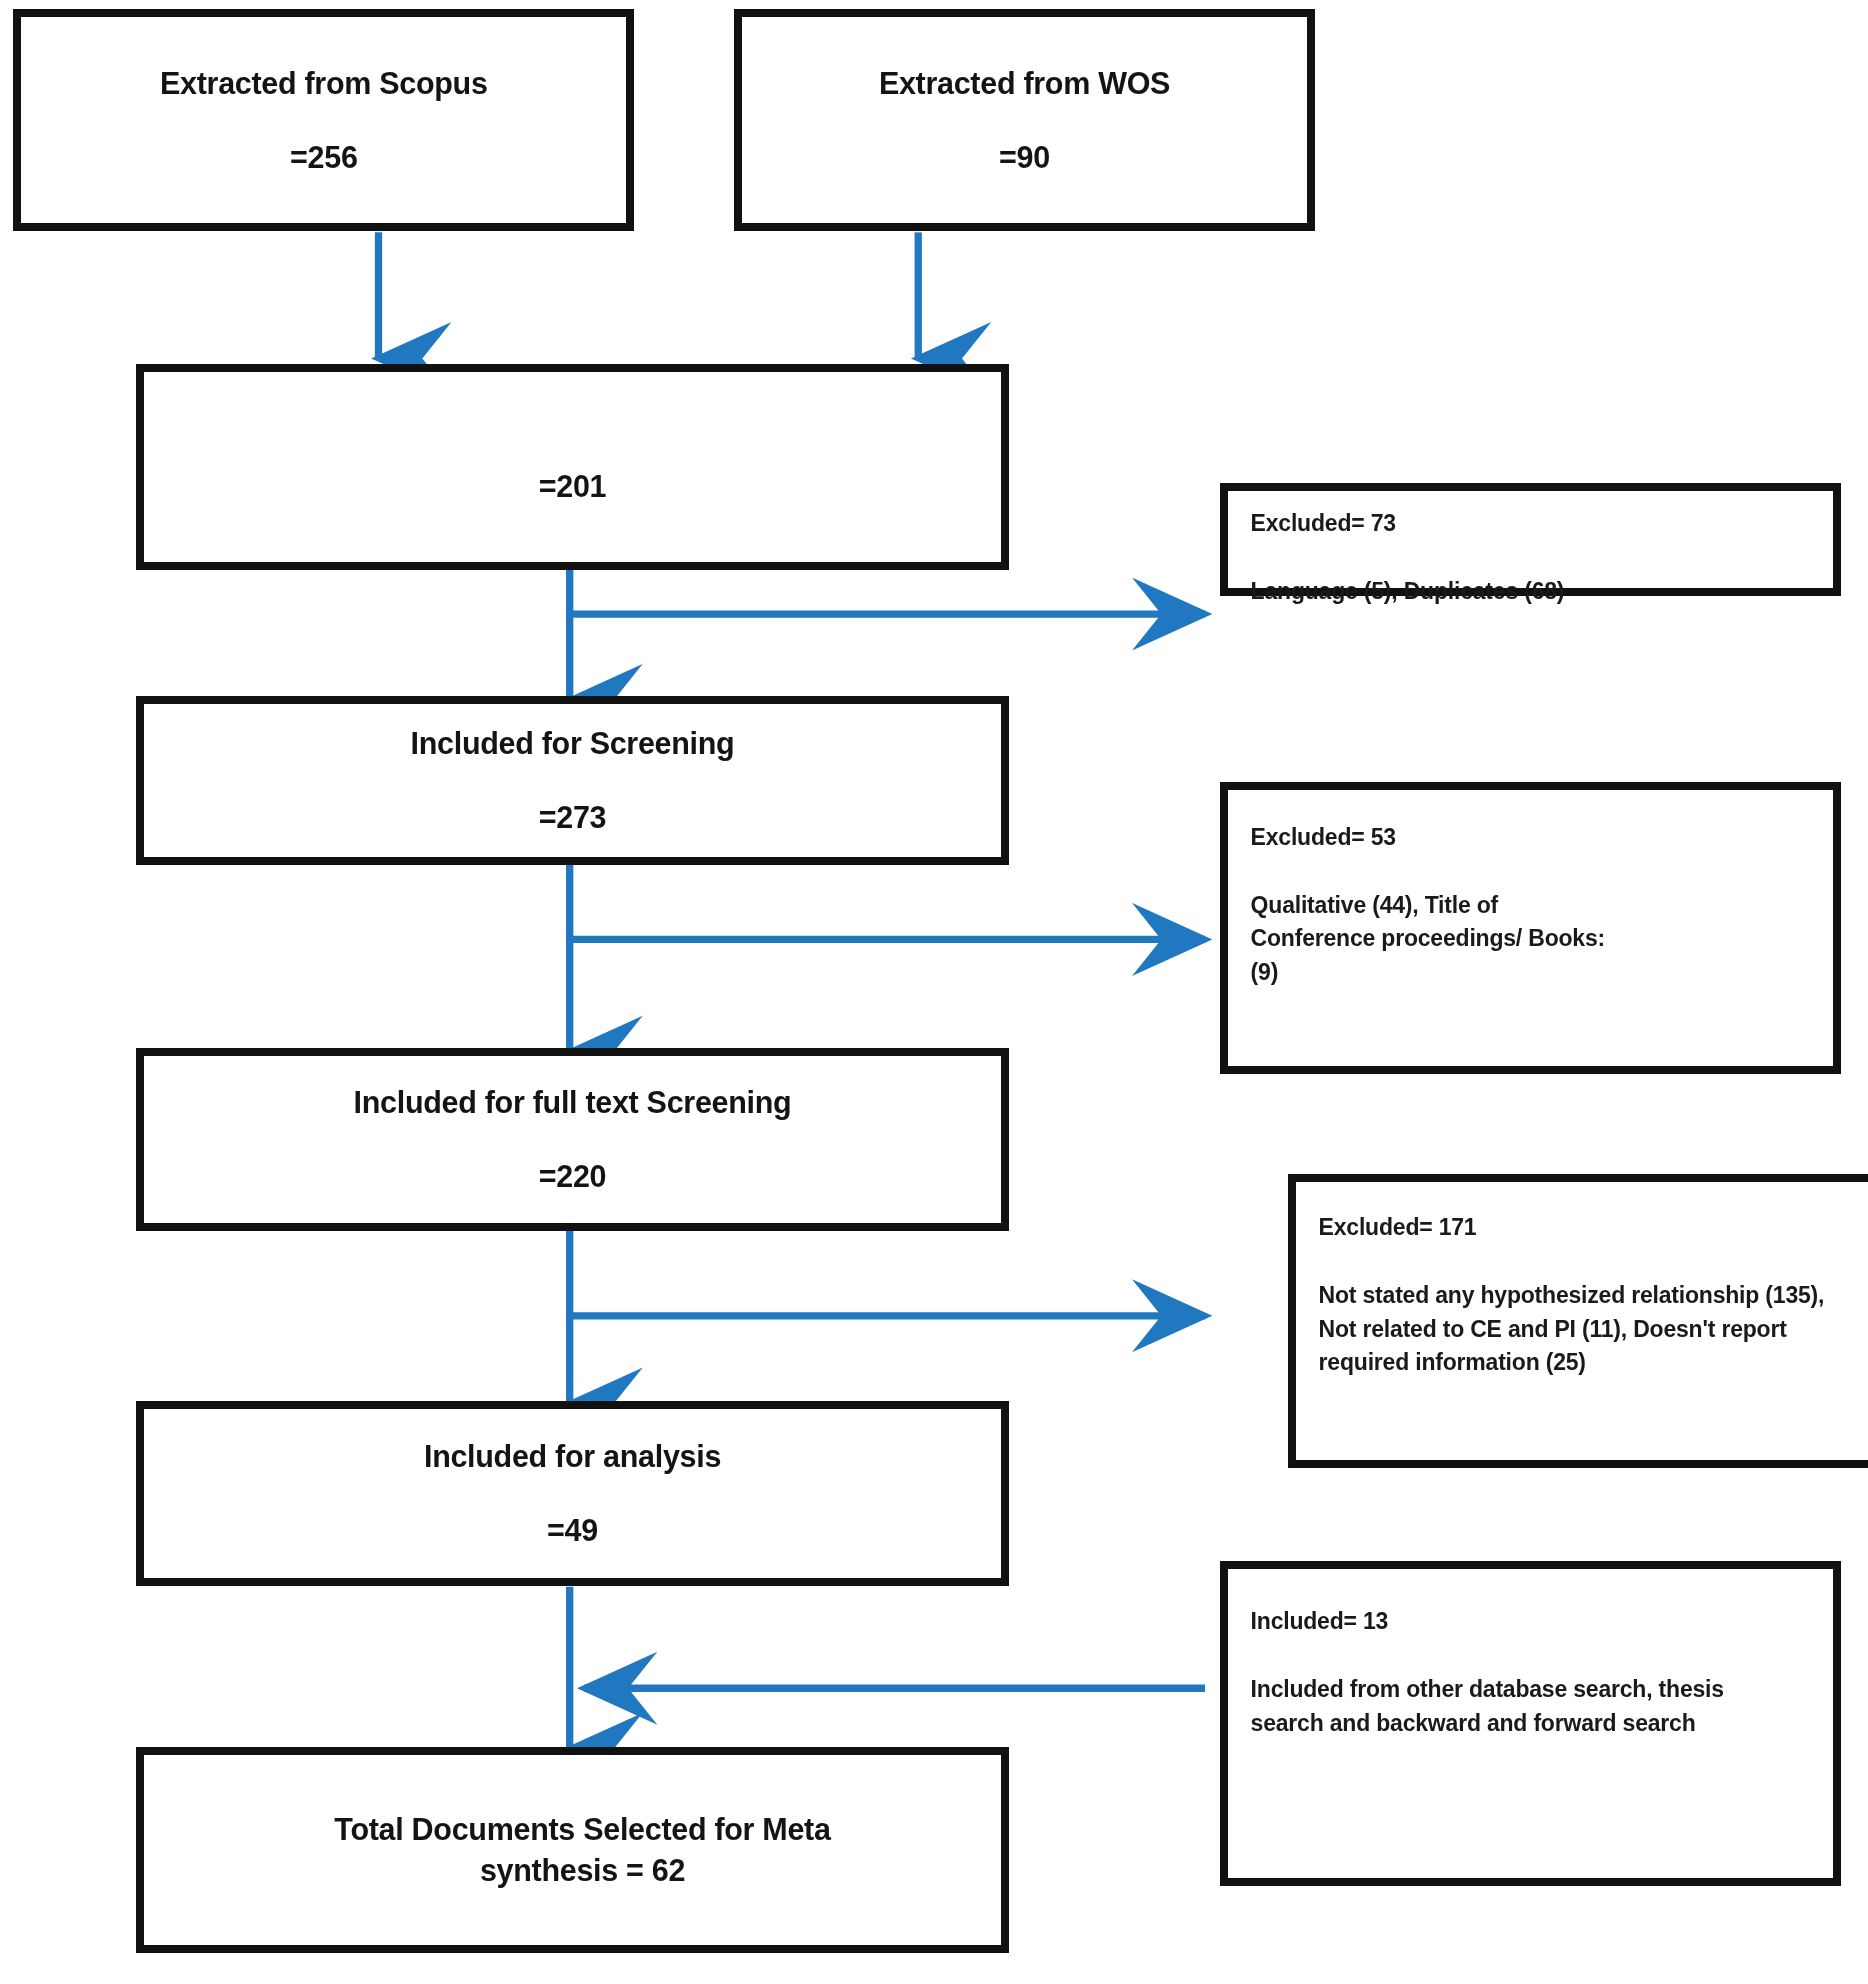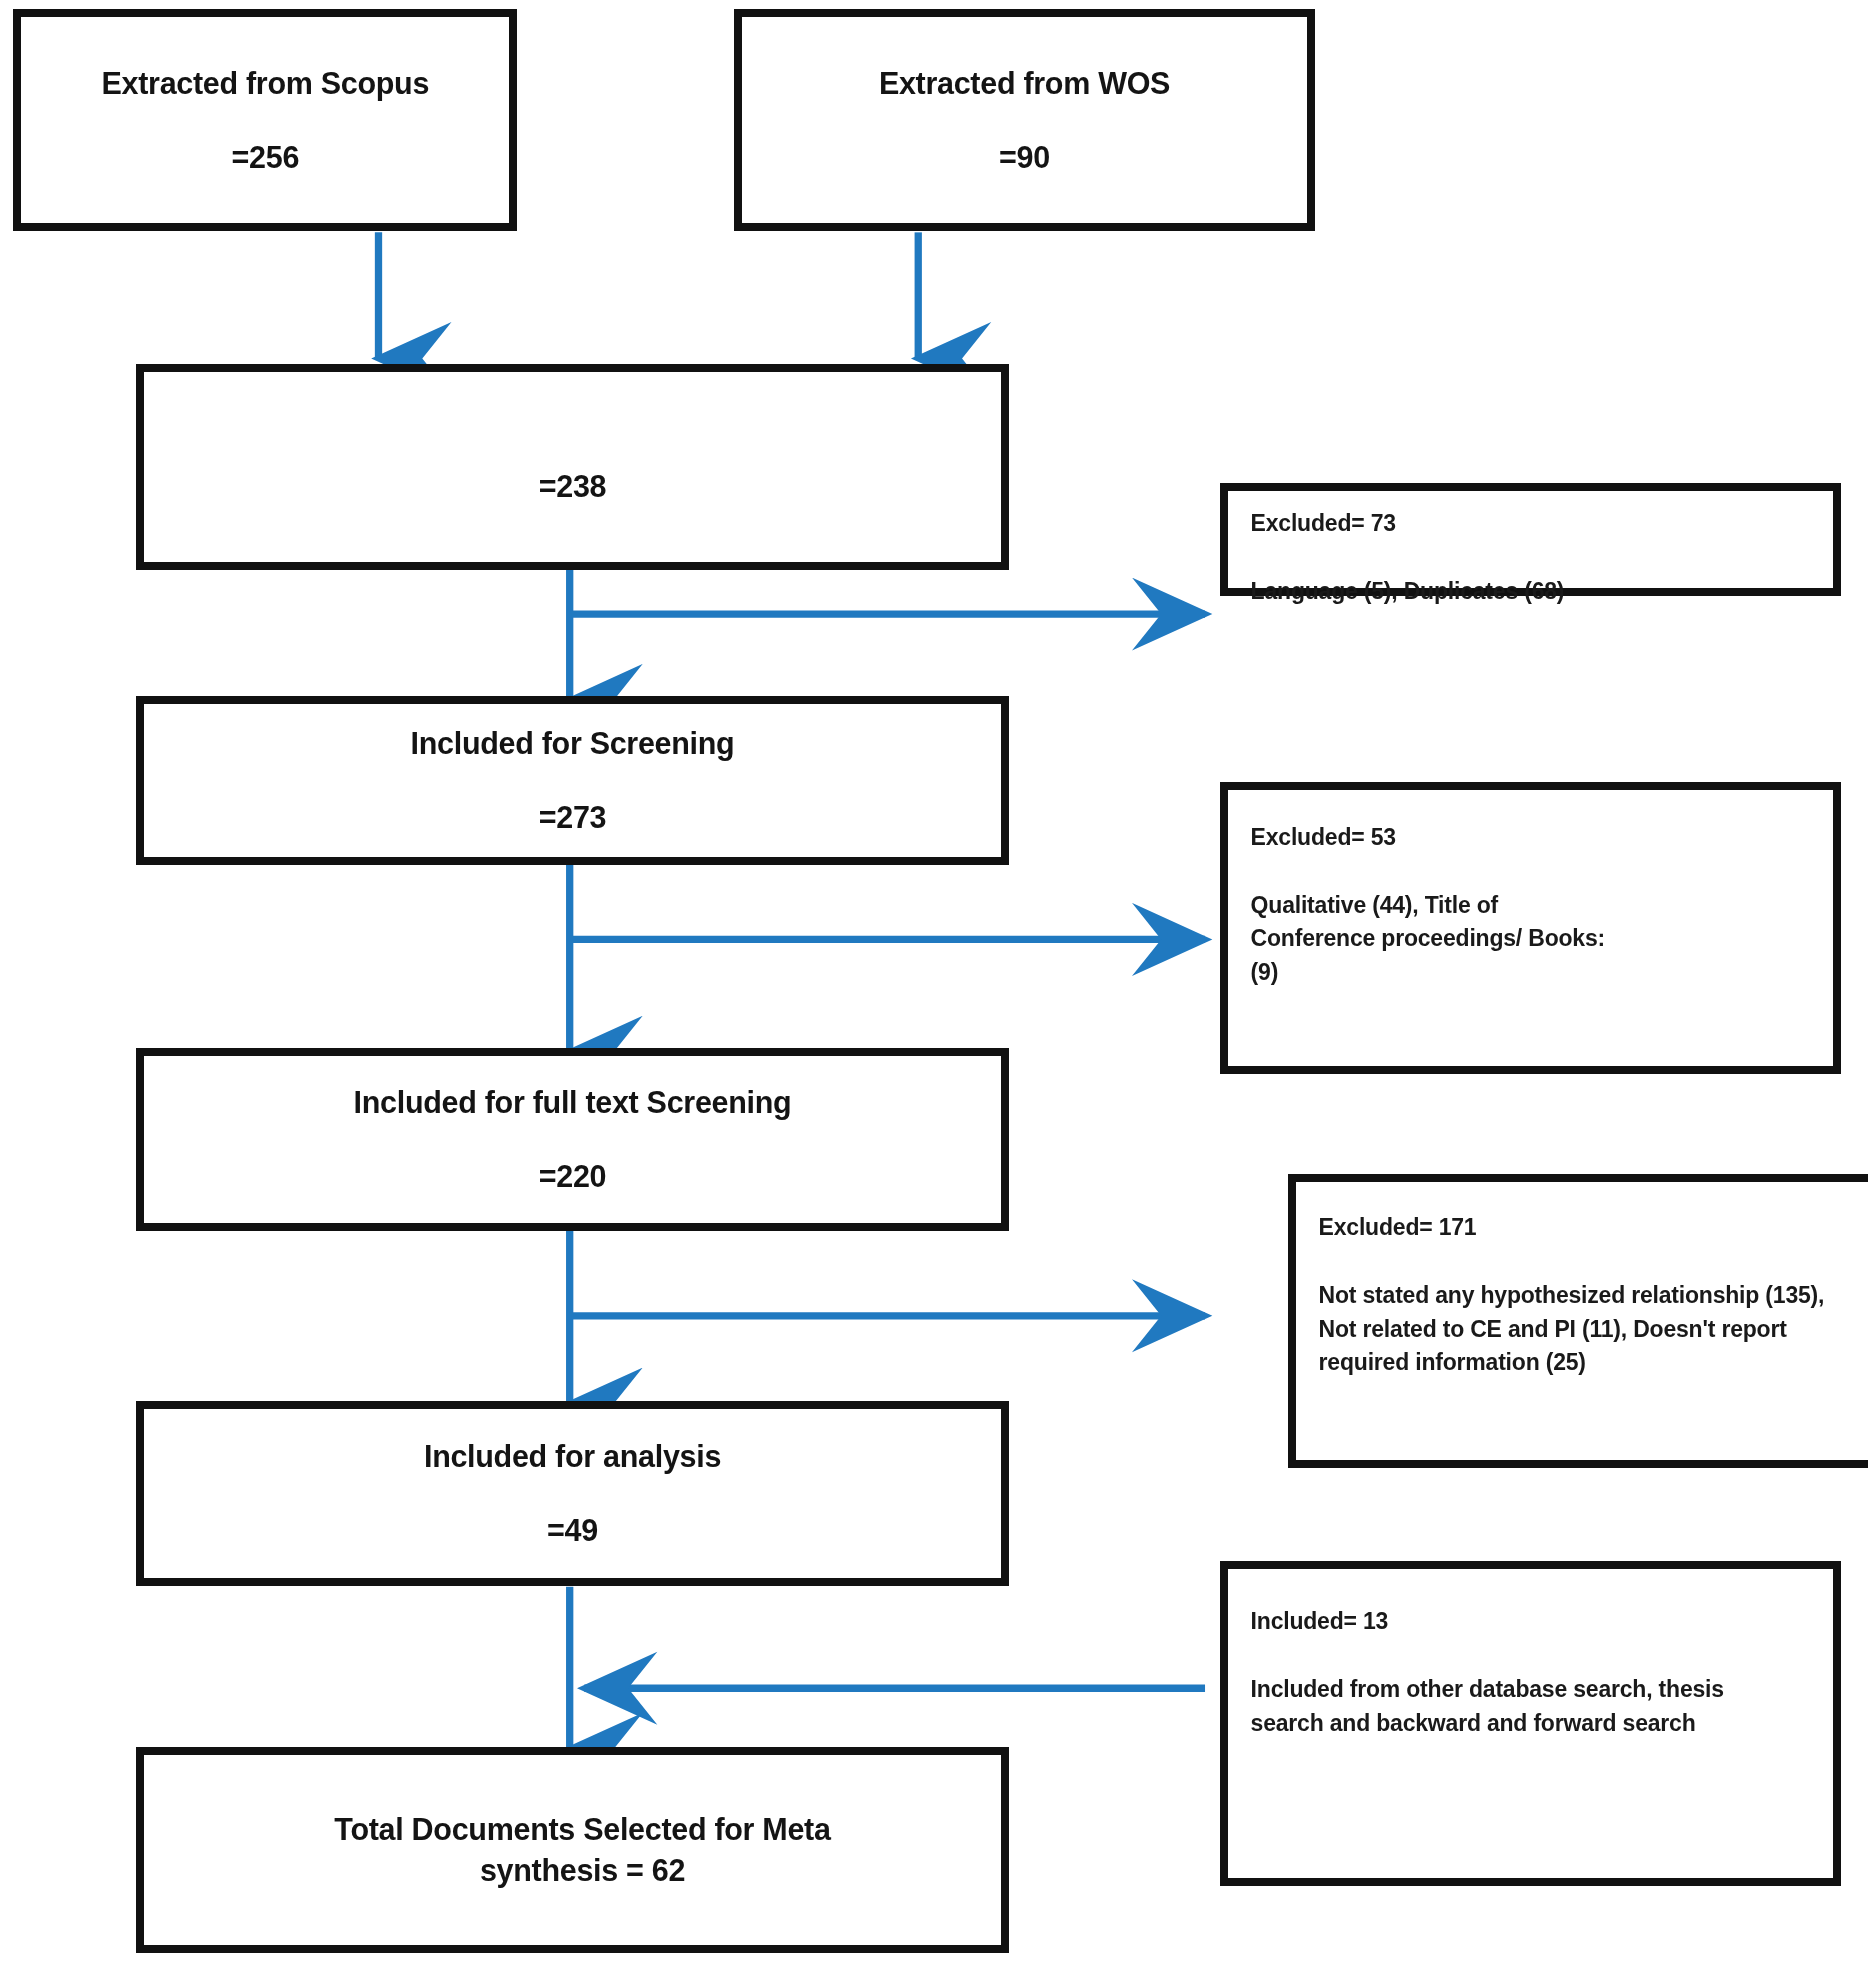--- a/index.html
+++ b/index.html
@@ -96,32 +96,32 @@
 
     <line x1="858" y1="1850" x2="858" y2="2115" stroke="#2079c0" stroke-width="11" marker-end="url(#ah-down)"></line>
 
     <line x1="858" y1="1982" x2="1815" y2="1982" stroke="#2079c0" stroke-width="11" marker-end="url(#ah-right)"></line>
 
     <line x1="858" y1="2390" x2="858" y2="2635" stroke="#2079c0" stroke-width="11" marker-end="url(#ah-down)"></line>
 
     <line x1="1815" y1="2543" x2="880" y2="2543" stroke="#2079c0" stroke-width="11" marker-end="url(#ah-left)"></line>
   </svg>
 
-  <div class="box" style="left:13.3px; top:9.3px; width:504px; height:222px;">
+  <div class="box" style="left:13.3px; top:9.3px; width:621px; height:222px;">
     <div class="main-line main-title">Extracted from Scopus</div>
     <div class="main-line main-count">=256</div>
   </div>
 
   <div class="box" style="left:734px; top:9.3px; width:581px; height:222px;text-align:center;">
     <div class="main-line main-title">Extracted from WOS</div>
     <div class="main-line main-count">=90</div>
   </div>
 
   <div class="box" style="left:136px; top:364px; width:873px; height:206px;">
-    <div class="main-line main-count">=238</div>
+    <div class="main-line main-count">=201</div>
   </div>
 
   <div class="box" style="left:136px; top:696px; width:873px; height:169px;">
     <div class="main-line main-title">Included for Screening</div>
     <div class="main-line main-count">=273</div>
   </div>
 
   <div class="box" style="left:136px; top:1048px; width:873px; height:183px;">
     <div class="main-line main-title">Included for full text Screening</div>
     <div class="main-line main-count">=220</div>

